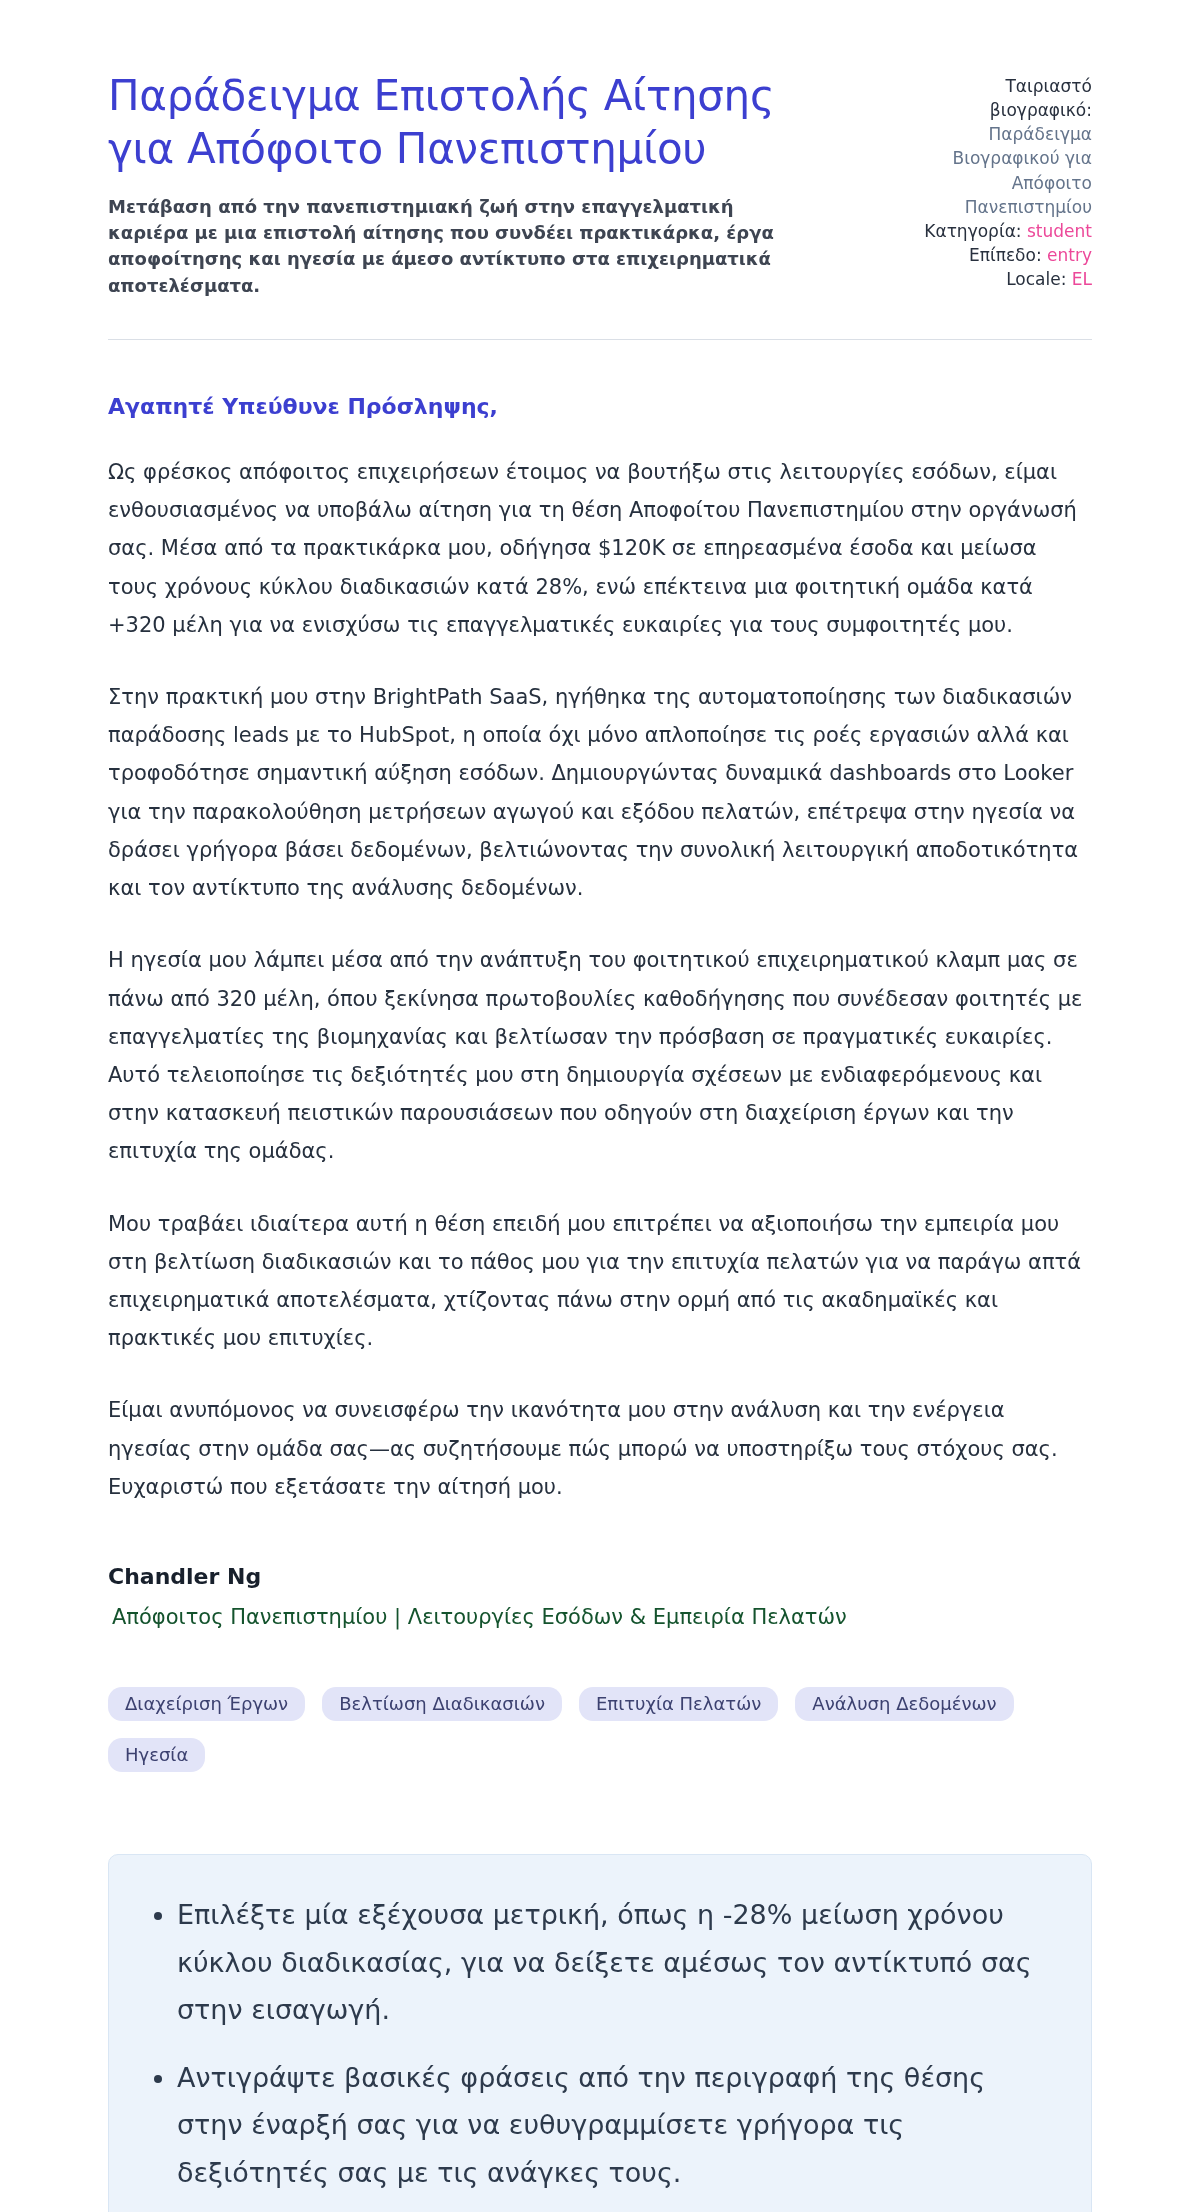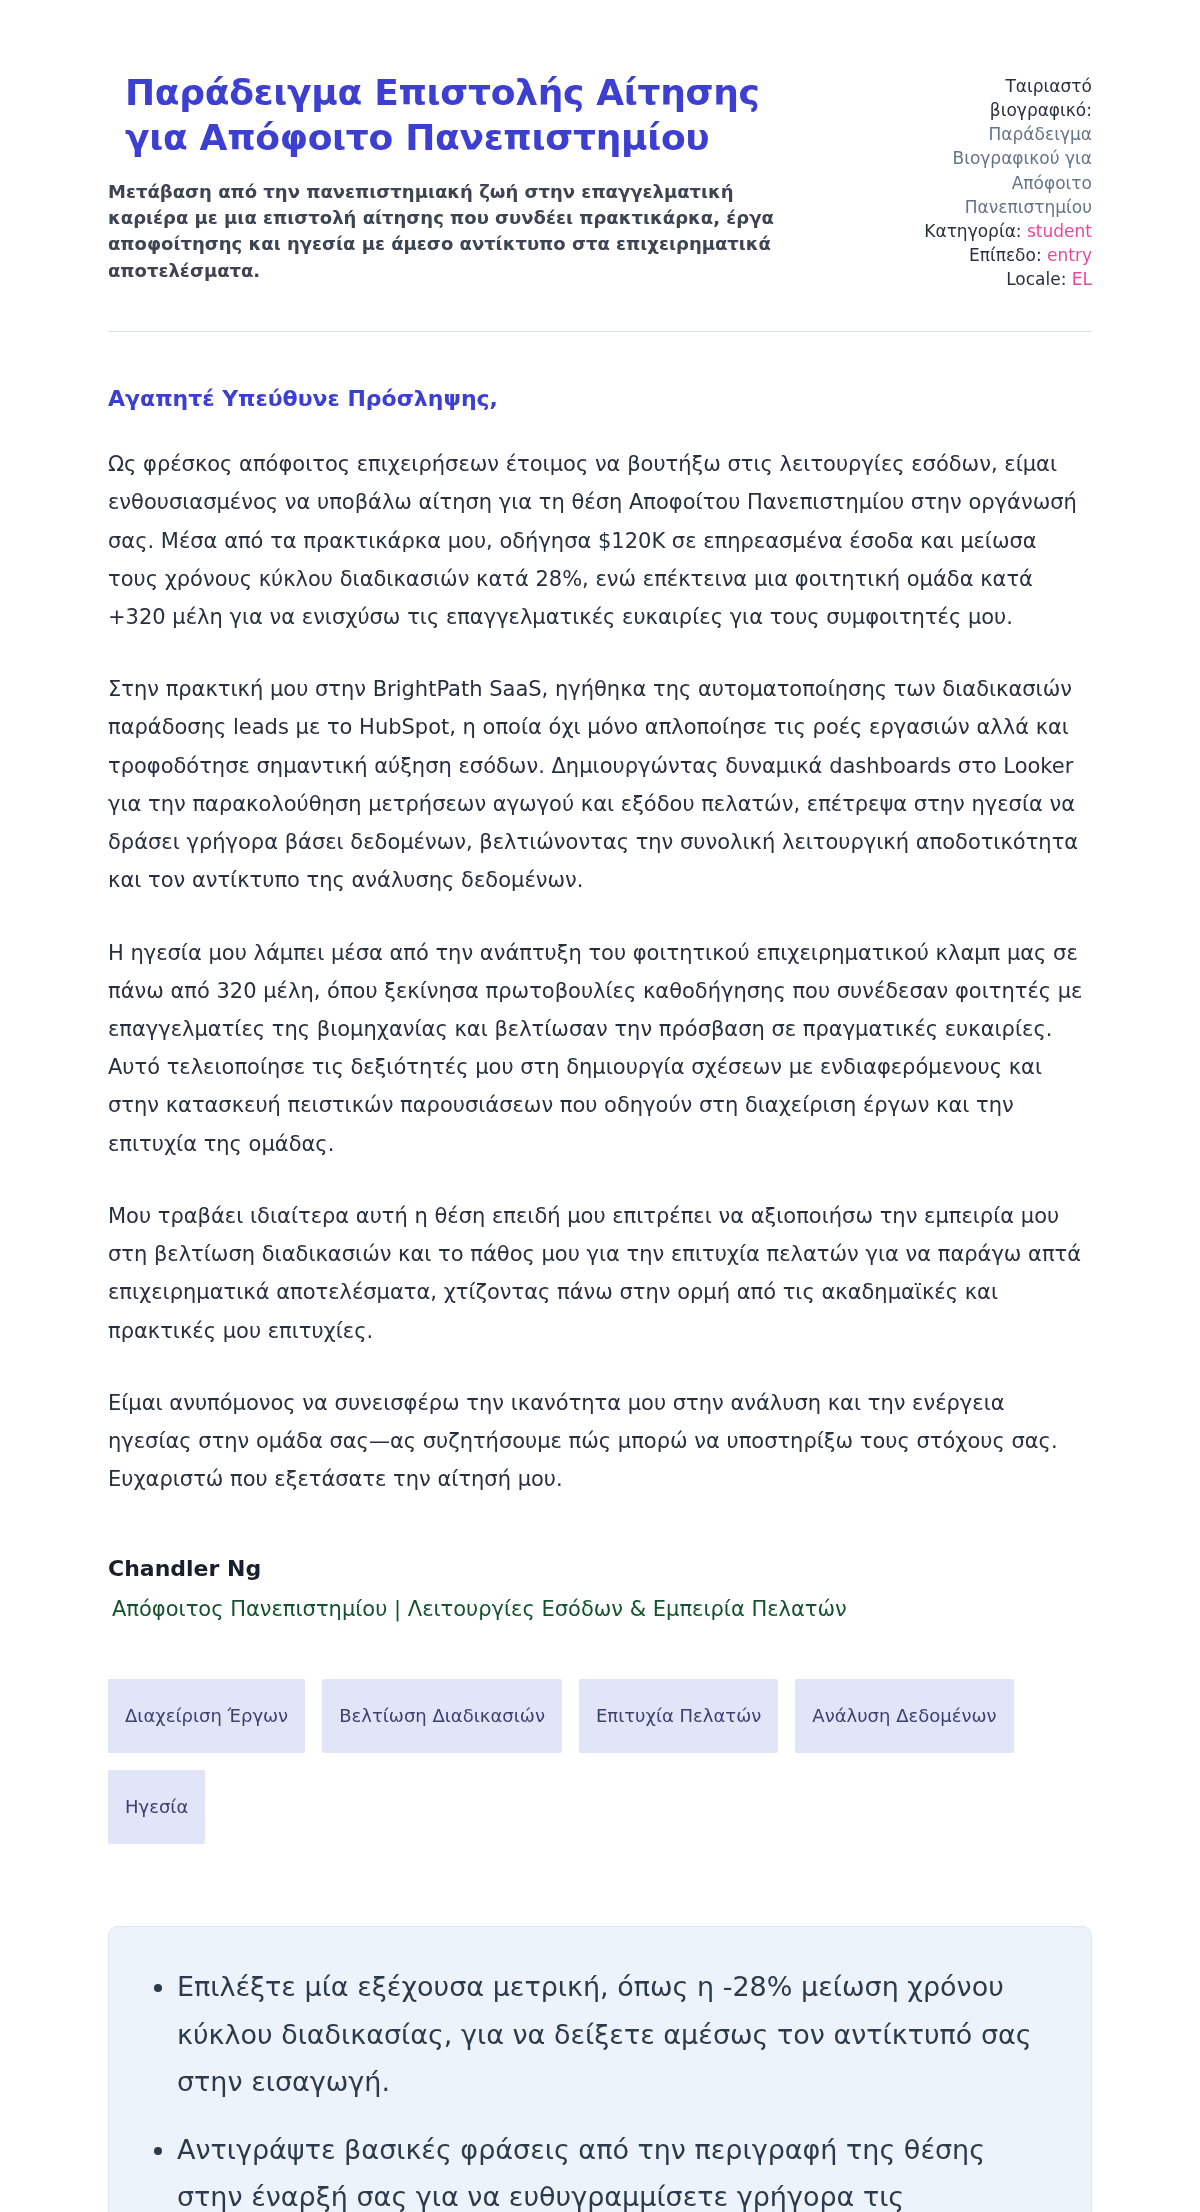--- a/index.html
+++ b/index.html
@@ -22,24 +22,24 @@
     padding:70px 0 60px;
   }
   header.page-header{
     display:flex;
     justify-content:space-between;
     align-items:flex-start;
     gap:40px;
   }
   .header-left{width:670px;}
   h1.title{
-    margin:0 17px 18px;
-    font-size:36px;
+    margin:0 0 18px;
+    font-size:42px;
     line-height:1.26;
-    font-weight:700;
+    font-weight:400;
     color:var(--accent);
     letter-spacing:-0.3px;
   }
   p.subtitle{
     margin:0;
     font-size:18px;
     line-height:1.46;
     font-weight:700;
     color:#3e4552;
   }
@@ -90,22 +90,22 @@
     display:flex;
     flex-wrap:wrap;
     gap:17px;
   }
   .chip{
     display:inline-block;
     background:var(--chip-bg);
     color:var(--chip-text);
     font-size:18px;
     line-height:1;
-    padding:28px 17px;
-    border-radius:2px;
+    padding:8px 17px;
+    border-radius:14px;
     cursor:pointer;
     white-space:nowrap;
   }
   .tips{
     margin-top:82px;
     background:var(--tips-bg);
     border:1px solid var(--tips-border);
     border-radius:10px;
     padding:36px 42px 44px 36px;
   }

